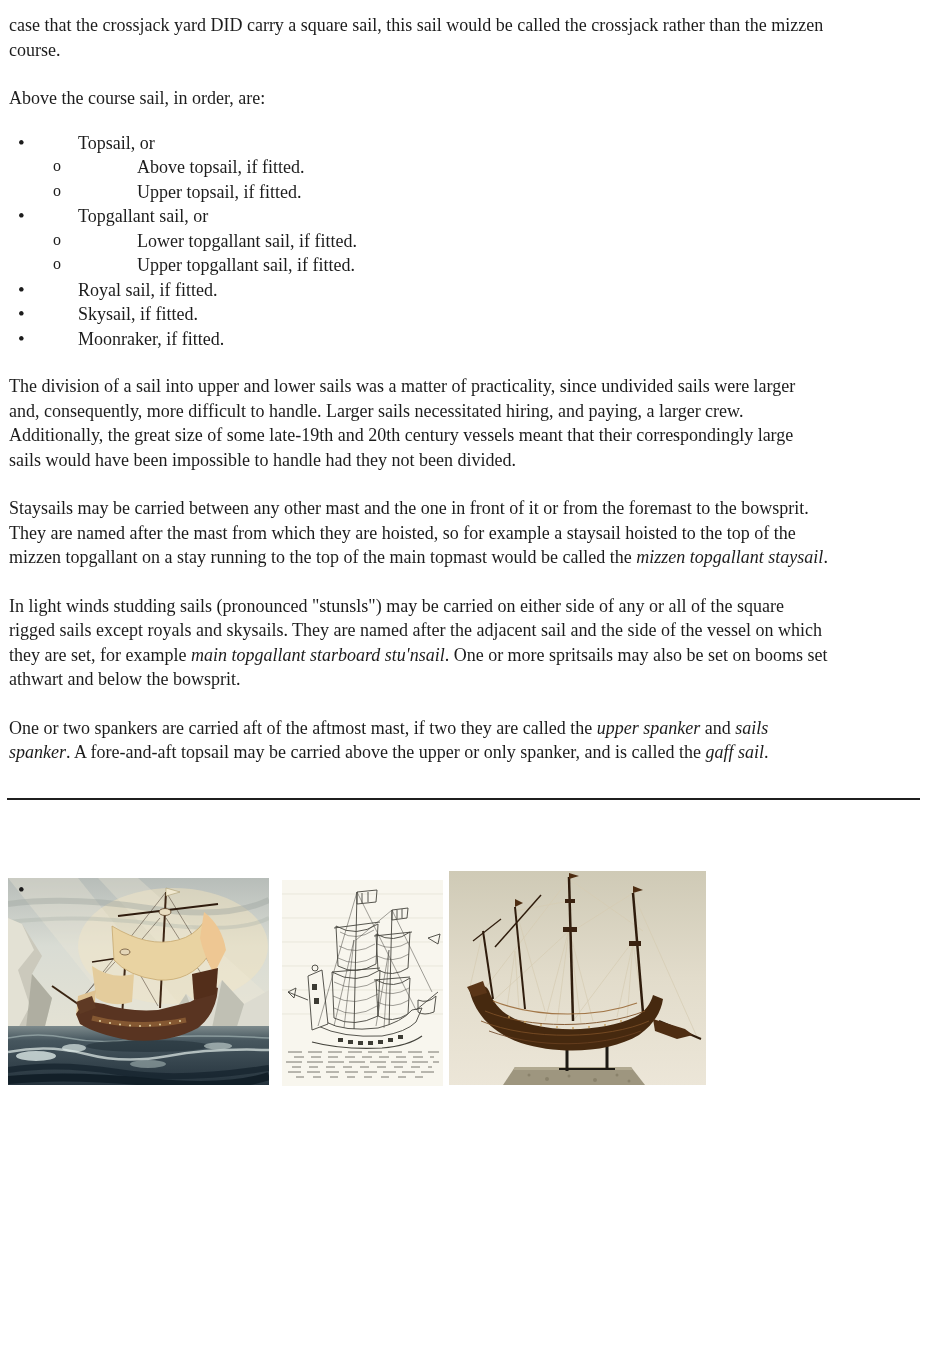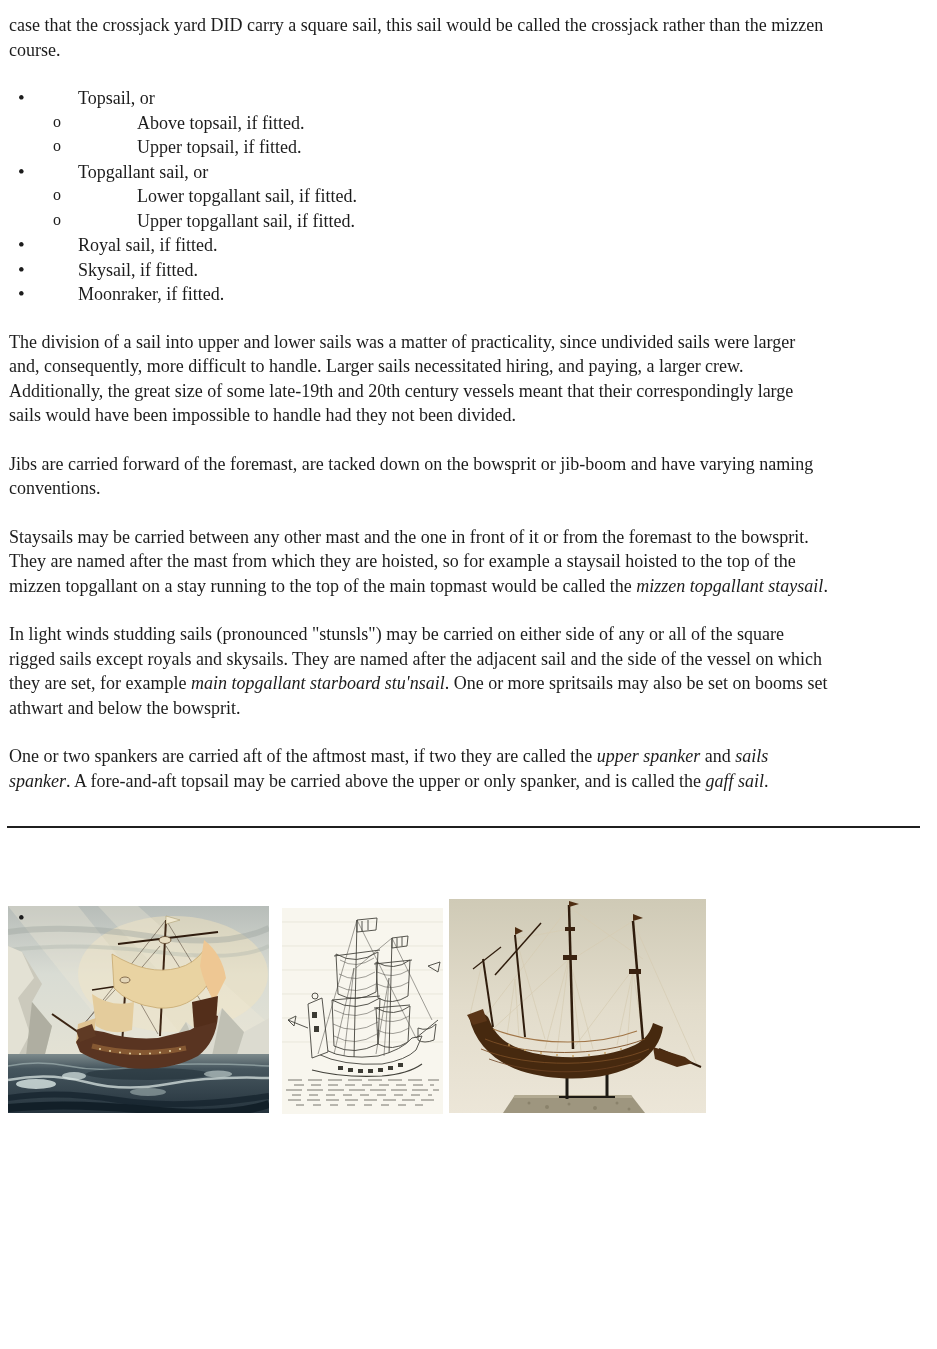--- a/index.html
+++ b/index.html
@@ -30,36 +30,36 @@
   .fig3{width:257px;height:214px;margin-top:-7px;}
   svg{display:block;}
 </style>
 </head>
 <body>
 
 <div class="page">
 
   <p class="p-cont">case that the crossjack yard DID carry a square sail, this sail would be called the crossjack rather than the mizzen course.</p>
 
+  <p class="p-above">Above the course sail, in order, are:</p>
 
   <ul class="sail-list">
       <li class="l1"><span class="mk1">•</span><span>Topsail, or</span></li>
       <li class="l2"><span class="mk2">o</span><span>Above topsail, if fitted.</span></li>
       <li class="l2"><span class="mk2">o</span><span>Upper topsail, if fitted.</span></li>
       <li class="l1"><span class="mk1">•</span><span>Topgallant sail, or</span></li>
       <li class="l2"><span class="mk2">o</span><span>Lower topgallant sail, if fitted.</span></li>
       <li class="l2"><span class="mk2">o</span><span>Upper topgallant sail, if fitted.</span></li>
       <li class="l1"><span class="mk1">•</span><span>Royal sail, if fitted.</span></li>
       <li class="l1"><span class="mk1">•</span><span>Skysail, if fitted.</span></li>
       <li class="l1"><span class="mk1">•</span><span>Moonraker, if fitted.</span></li>
     </ul>
 
   <div>
       <p class="bodyp"><span>The division of a sail into upper and lower sails was a matter of practicality, since undivided sails were larger and, consequently, more difficult to handle. Larger sails necessitated hiring, and paying, a larger crew. Additionally, the great size of some late-19th and 20th century vessels meant that their correspondingly large sails would have been impossible to handle had they not been divided.</span></p>
-      <p class="bodyp"><span>Jibs are carried forward of the foremast, are tacked down on the bowsprit or jib-boom and have varying naming conventions.</span></p>
       <p class="bodyp"><span>Staysails may be carried between any other mast and the one in front of it or from the foremast to the bowsprit. They are named after the mast from which they are hoisted, so for example a staysail hoisted to the top of the mizzen topgallant on a stay running to the top of the main topmast would be called the </span><i>mizzen topgallant staysail</i><span>.</span></p>
       <p class="bodyp"><span>In light winds studding sails (pronounced "stunsls") may be carried on either side of any or all of the square rigged sails except royals and skysails. They are named after the adjacent sail and the side of the vessel on which they are set, for example </span><i>main topgallant starboard stu'nsail</i><span>. One or more spritsails may also be set on booms set athwart and below the bowsprit.</span></p>
       <p class="bodyp"><span>One or two spankers are carried aft of the aftmost mast, if two they are called the </span><i>upper spanker</i><span> and </span><i>sails spanker</i><span>. A fore-and-aft topsail may be carried above the upper or only spanker, and is called the </span><i>gaff sail</i><span>.</span></p>
     </div>
 
   <hr class="rule">
 
   <ul class="glossary-list">
     <li class="gl">
       <span class="mkg">•</span>

